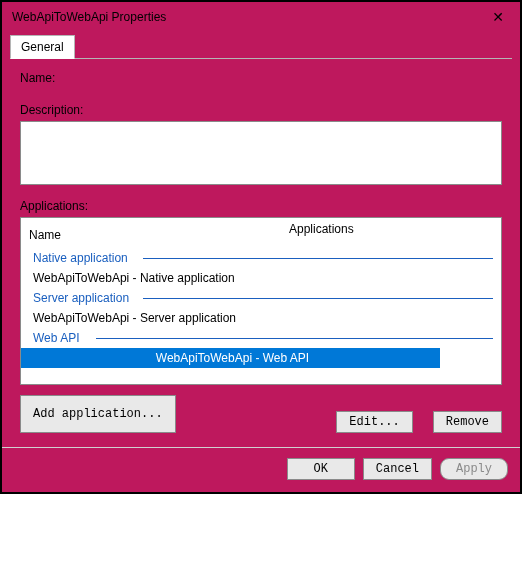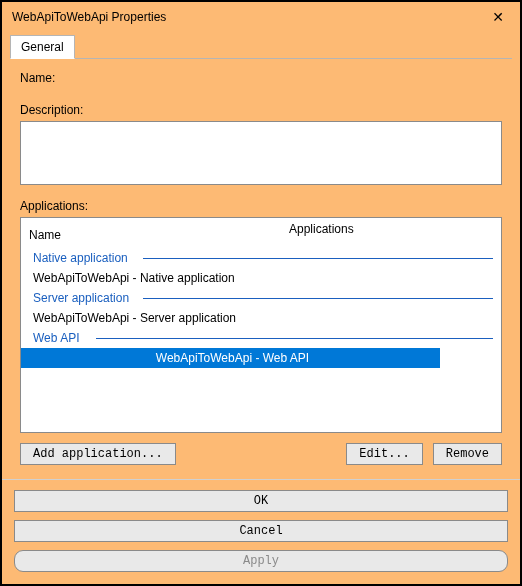--- a/index.html
+++ b/index.html
@@ -5,25 +5,25 @@
   * { box-sizing: border-box; }
   body {
     margin: 0;
     font-family: "Segoe UI", Tahoma, sans-serif;
     font-size: 12px;
     background: #fff;
     color: #000;
   }
   .window {
     width: 522px;
-    height: 586px;
+    height: 494px;
     border: 2px solid #000;
     display: flex;
     flex-direction: column;
-    background: #fdba74;
+    background: #be185d;
   }
   .titlebar {
     display: flex;
     align-items: center;
     justify-content: space-between;
     padding: 6px 10px 4px 10px;
     font-size: 12px;
   }
   .titlebar .close {
     font-size: 14px;
@@ -120,44 +120,43 @@
     background: #0078d7;
     color: #fff;
     margin-right: 61px;
     text-align: center;
   }
   .row-buttons {
     display: flex;
     justify-content: space-between;
     margin-top: 10px;
   }
-  .row-right { display: flex; gap: 10px; }
+  .row-right { display: flex; gap: 20px; margin-top: 16px; }
   .btn {
     border: 1px solid #8a8a8a;
     background: #e9e9e9;
     padding: 3px 12px;
     font-family: Liberation Mono, monospace;
     font-size: 12px;
     cursor: pointer;
     min-width: 68px;
     text-align: center;
   }
   .btn:disabled {
     color: #8a8a8a;
     cursor: default;
     border-radius: 9px;
   }
   .dialog-footer {
     display: flex;
-    justify-content: space-between;
+    justify-content: flex-end;
     gap: 8px;
     padding: 10px 12px 12px 12px;
     border-top: 1px solid #d0d0d0;
     margin-top: 6px;
-    flex-direction: column;
   }
 </style>
 </head>
 <body>
 
 <div class="window">
 
   <div class="titlebar">
     <span>WebApiToWebApi Properties</span>
     <span class="close">✕</span>

